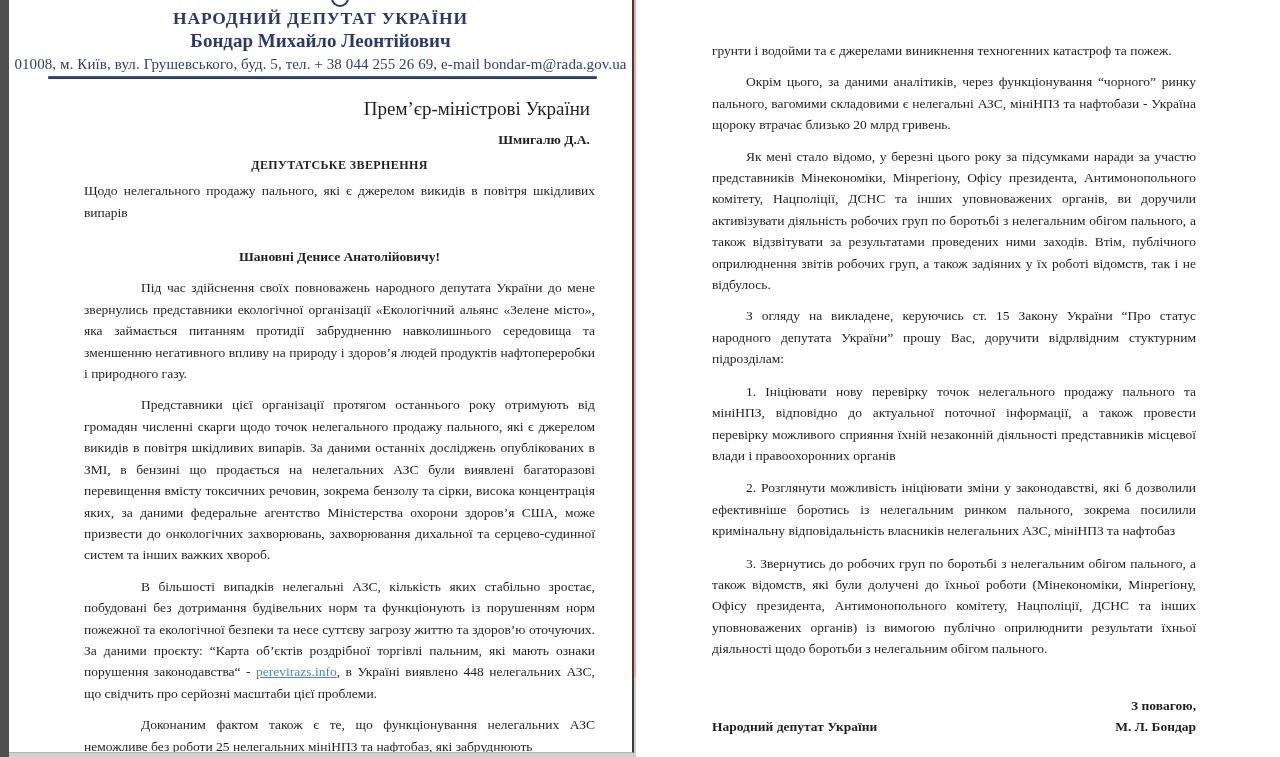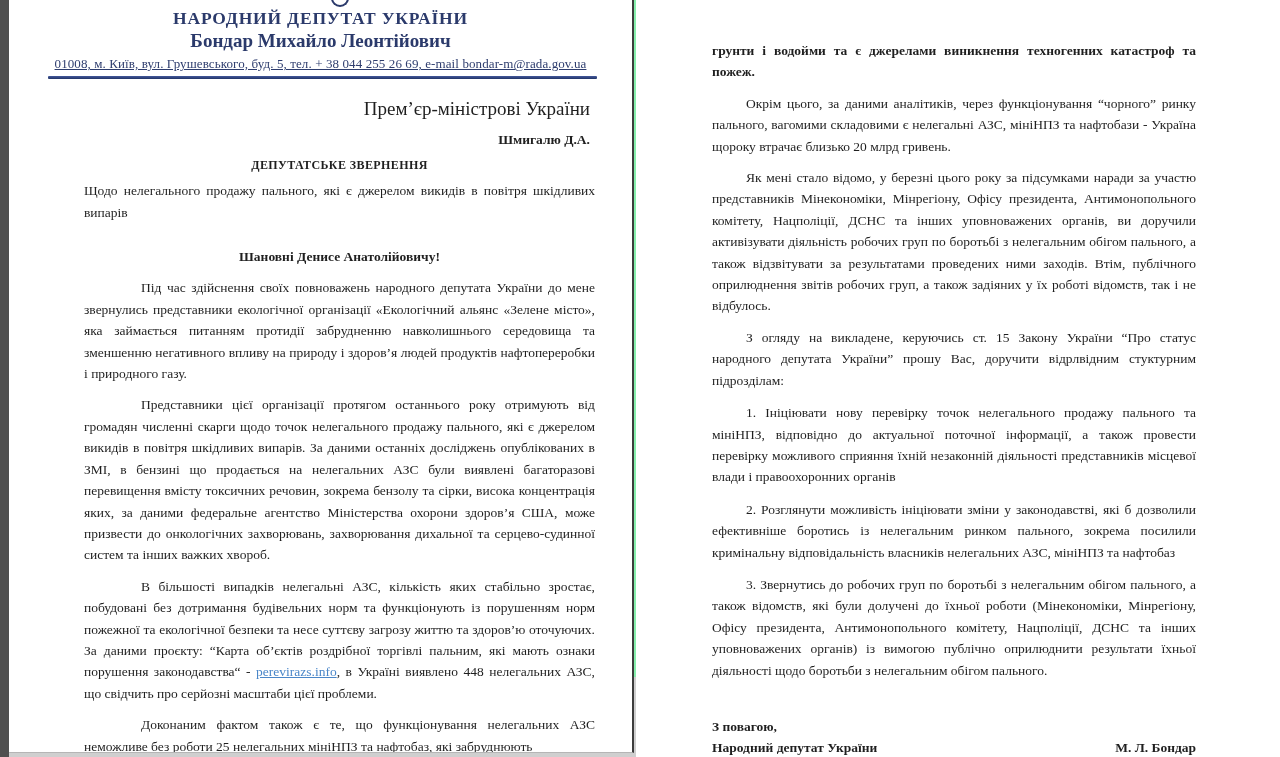--- a/index.html
+++ b/index.html
@@ -5,21 +5,21 @@
   * { margin: 0; padding: 0; box-sizing: border-box; }
   html, body { width: 1280px; height: 757px; }
   body {
     font-family: "Liberation Serif", serif;
     background: #cfcfcf;
     overflow: hidden;
   }
   .canvas {
     position: relative;
     width: 1280px; height: 677px;
-    background: #86efac;
+    background: #fca5a5;
   }
   .left-strip {
     position: absolute; left: 0; top: 0;
     width: 9px; height: 757px;
     background: #4f4f4f;
   }
   .page {
     background: #ffffff;
     color: #1f1f1f;
     font-size: 13.5px;
@@ -50,24 +50,23 @@
   .lh-title {
     color: #2b3a6b; font-weight: bold;
     font-size: 17.5px; letter-spacing: 0.8px;
     line-height: 23px;
   }
   .lh-name {
     color: #2b3a6b; font-weight: bold;
     font-size: 19px; line-height: 22px;
   }
   .lh-address {
-    color: #2e3d6e; font-size: 13px;
+    color: #2e3d6e; font-size: 15px;
     letter-spacing: 0.1px; line-height: 16px;
     margin-top: 4px;
-    text-decoration: underline;
   }
   .lh-rule {
     height: 3px; margin: 4px 35px 0 39px;
     background: linear-gradient(#44599c, #203366);
     border-radius: 1px;
   }
   
   .p1-content { padding: 0 37px 0 75px; }
   .recipient { text-align: right; margin-top: 19px; padding-right: 5px; }
   .recipient-title { font-size: 19px; }
@@ -77,25 +76,25 @@
     font-size: 12px; letter-spacing: 0.4px;
     margin-top: 4px;
   }
   .subject { margin-top: 4px; text-align: left; }
   .salutation { text-align: center; font-weight: bold; margin-top: 23px; font-family: Liberation Serif, serif; }
   .para { text-align: justify; margin-top: 10px; }
   .ind1 { text-indent: 57px; }
   .ind2 { text-indent: 34px; }
   a.doc-link { color: #4a86c8; text-decoration: underline; cursor: pointer; }
   
-  .page2 .para:first-child { margin-top: 0; font-weight: bold; }
+  .page2 .para:first-child { margin-top: 0; }
   .p2-para { margin-top: 10px; }
   .list-item { margin-top: 11px; }
   .closing-block { margin-top: 35px; }
-  .closing-line { font-weight: bold; }
+  .closing-line { font-weight: bold; text-align: right; }
   .signer-row {
     display: flex; justify-content: space-between;
     font-weight: bold;
   }
 </style>
 </head>
 <body>
 
 <div class="canvas">
 

